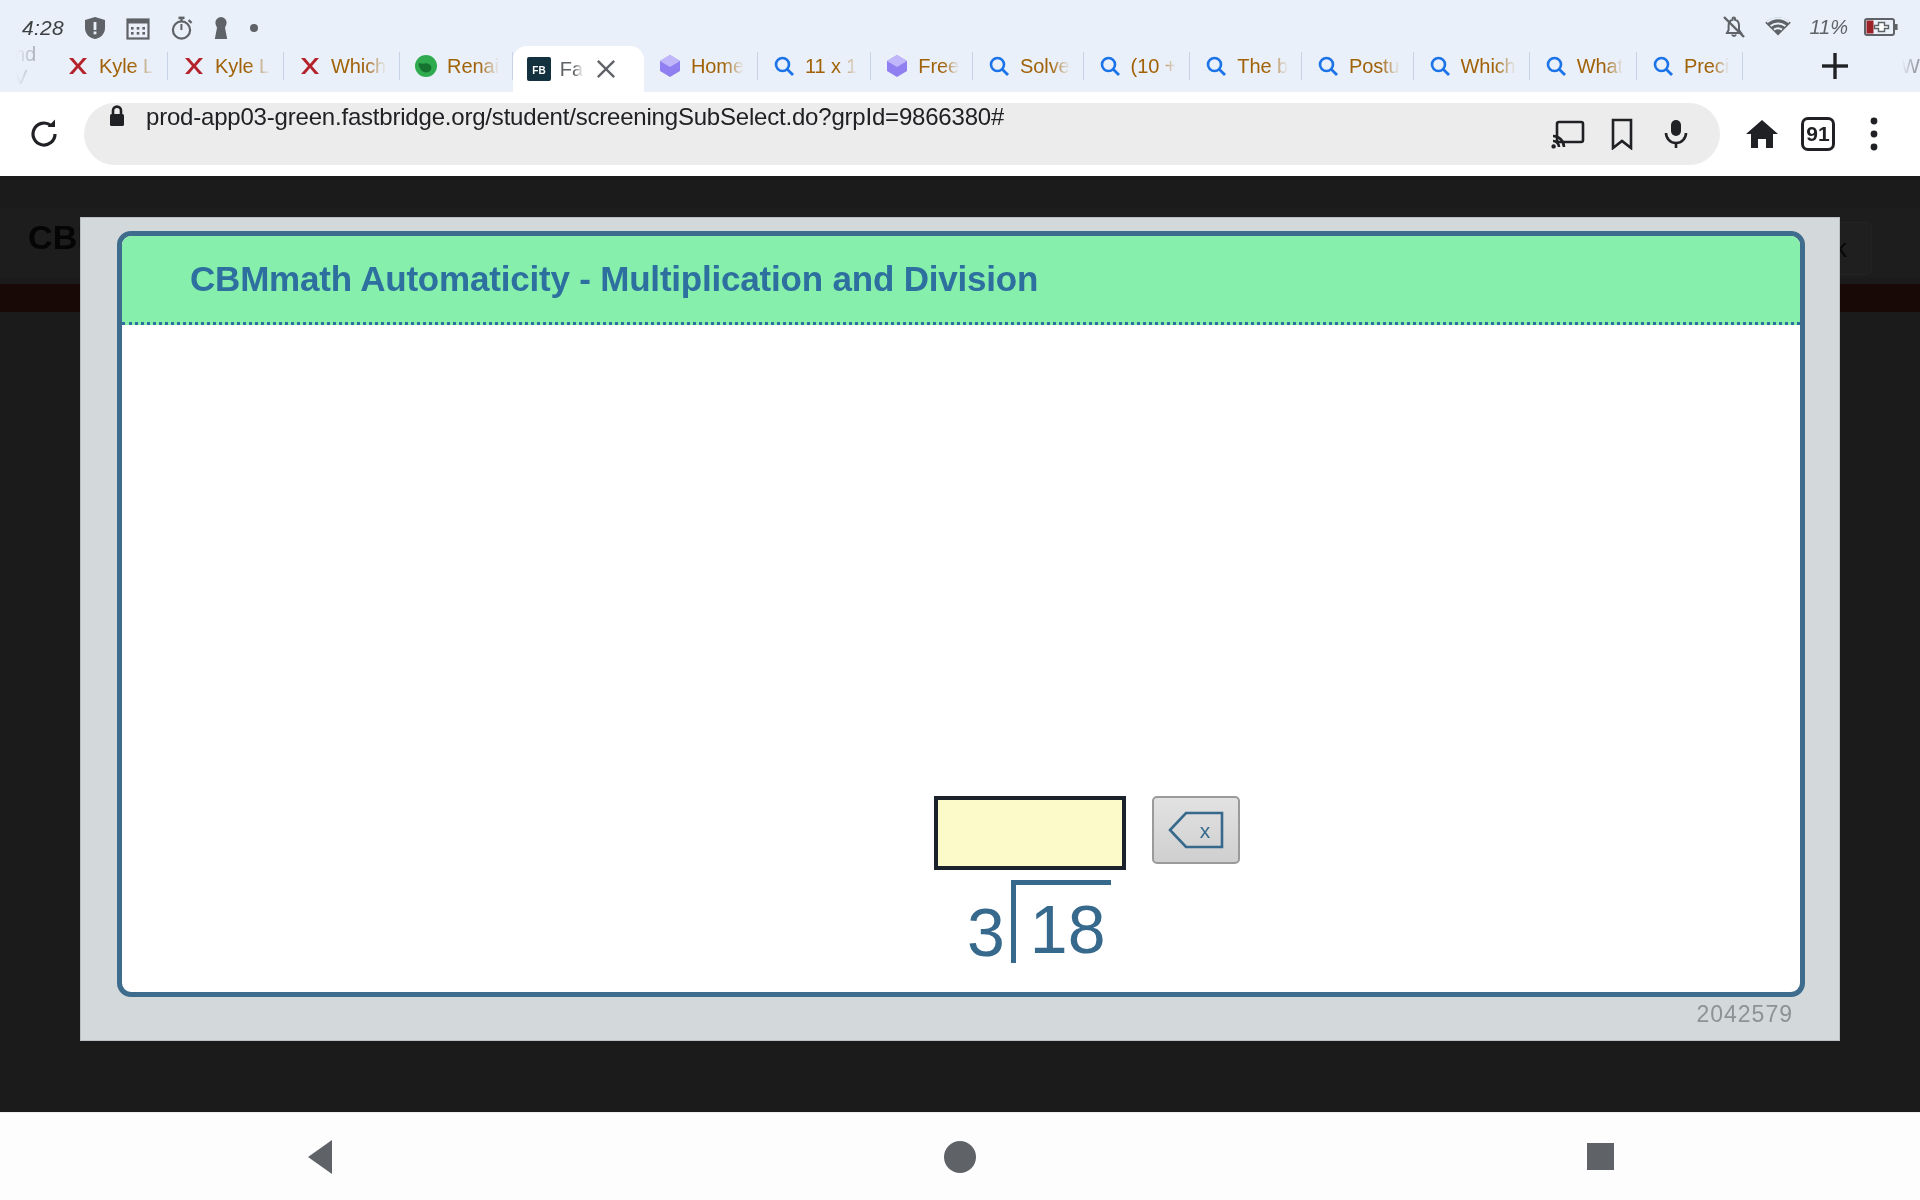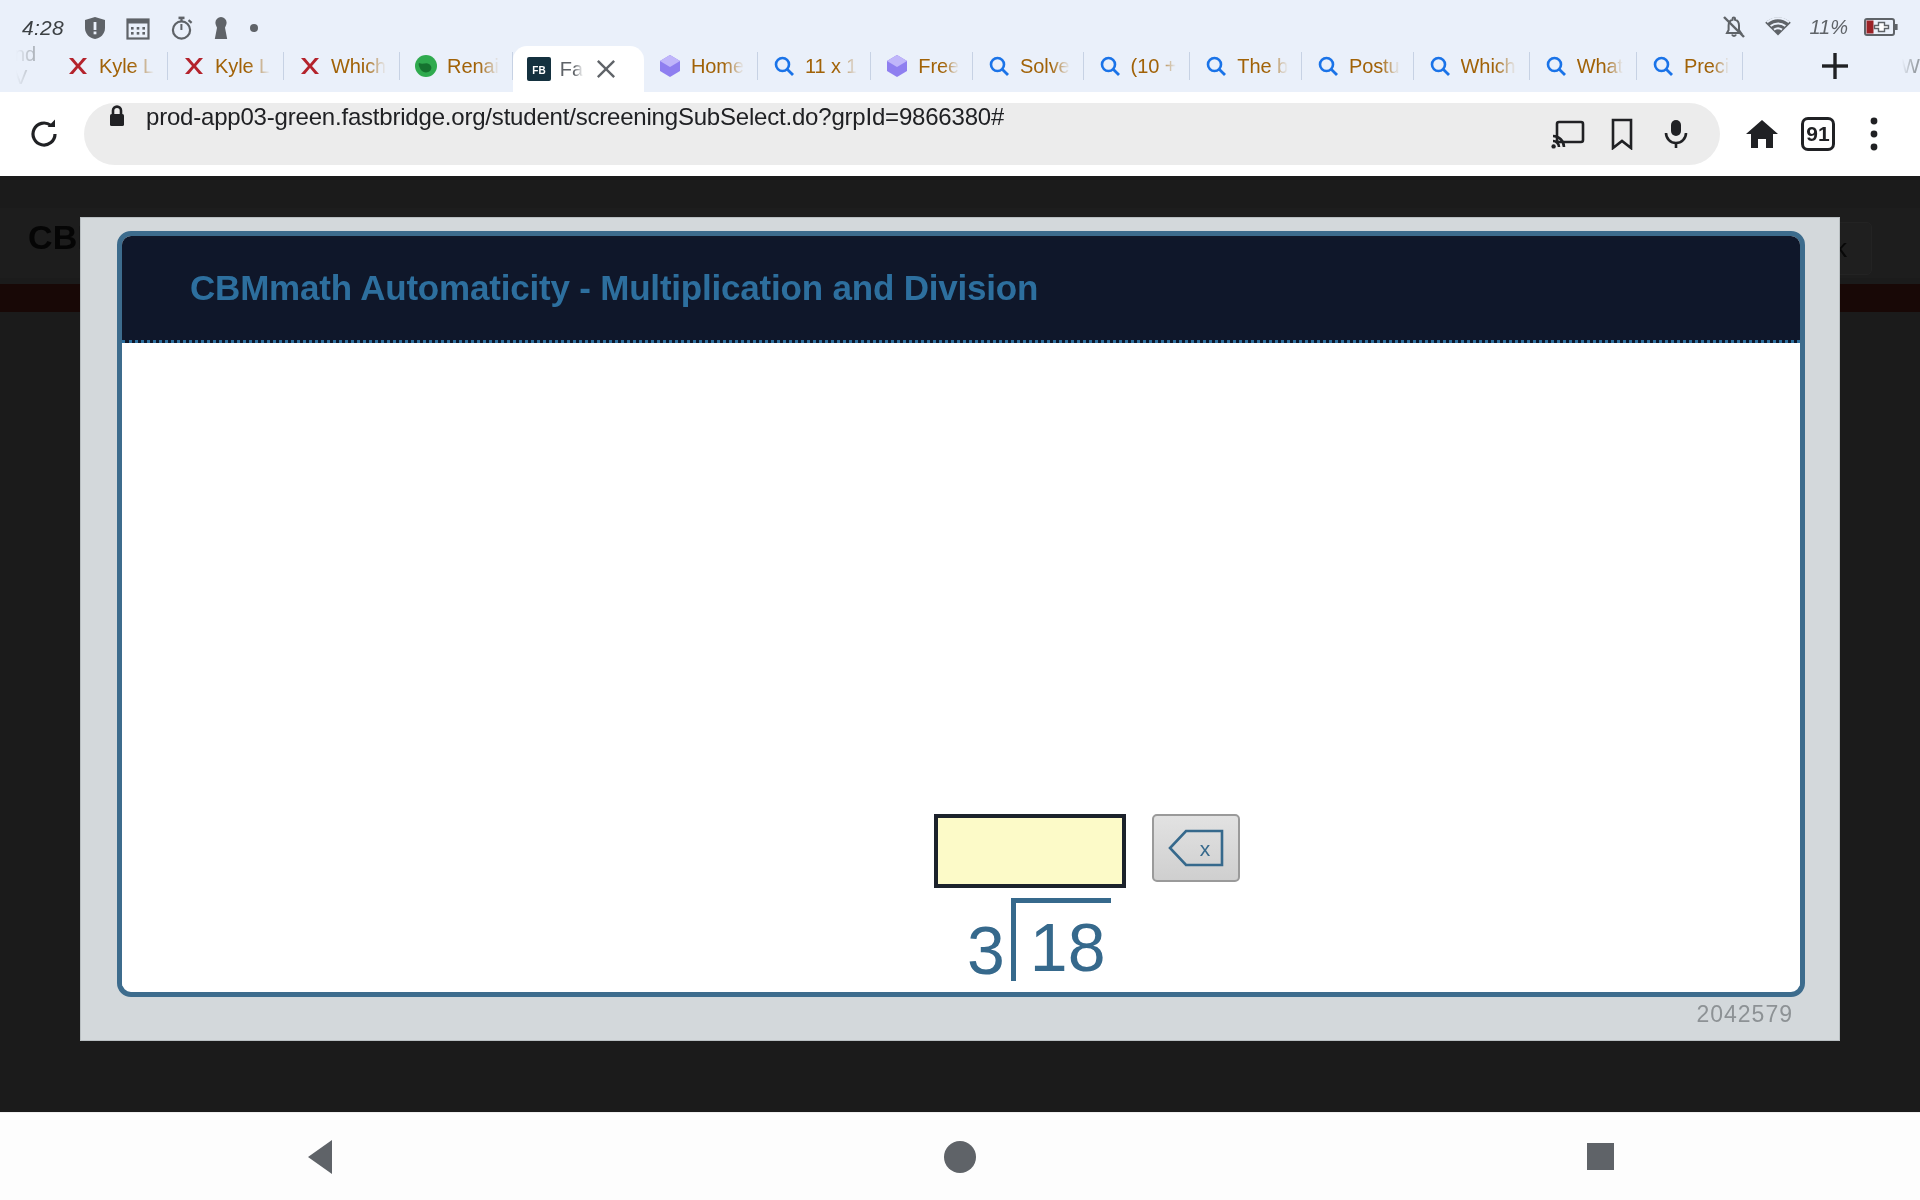--- a/index.html
+++ b/index.html
@@ -148,21 +148,21 @@
   }
   .sheet-inner {
     position: absolute; left: 36px; top: 13px;
     width: 1688px; height: 766px;
     background: #ffffff;
     border: 5px solid #3d6c8d;
     border-radius: 14px;
     overflow: hidden;
   }
   .sheet-header {
-    height: 107px; background: #0f172a;
+    height: 89px; background: #86efac;
     border-bottom: 3px dotted #2d6f9e;
     display: flex; align-items: center;
   }
   .sheet-title {
     margin-left: 68px;
     font-size: 35px; font-weight: bold; color: #2d6f9e;
     letter-spacing: -.2px;
   }
   .sheet-body { position: relative; height: 643px; background: #fff; }
   .footer-id {

